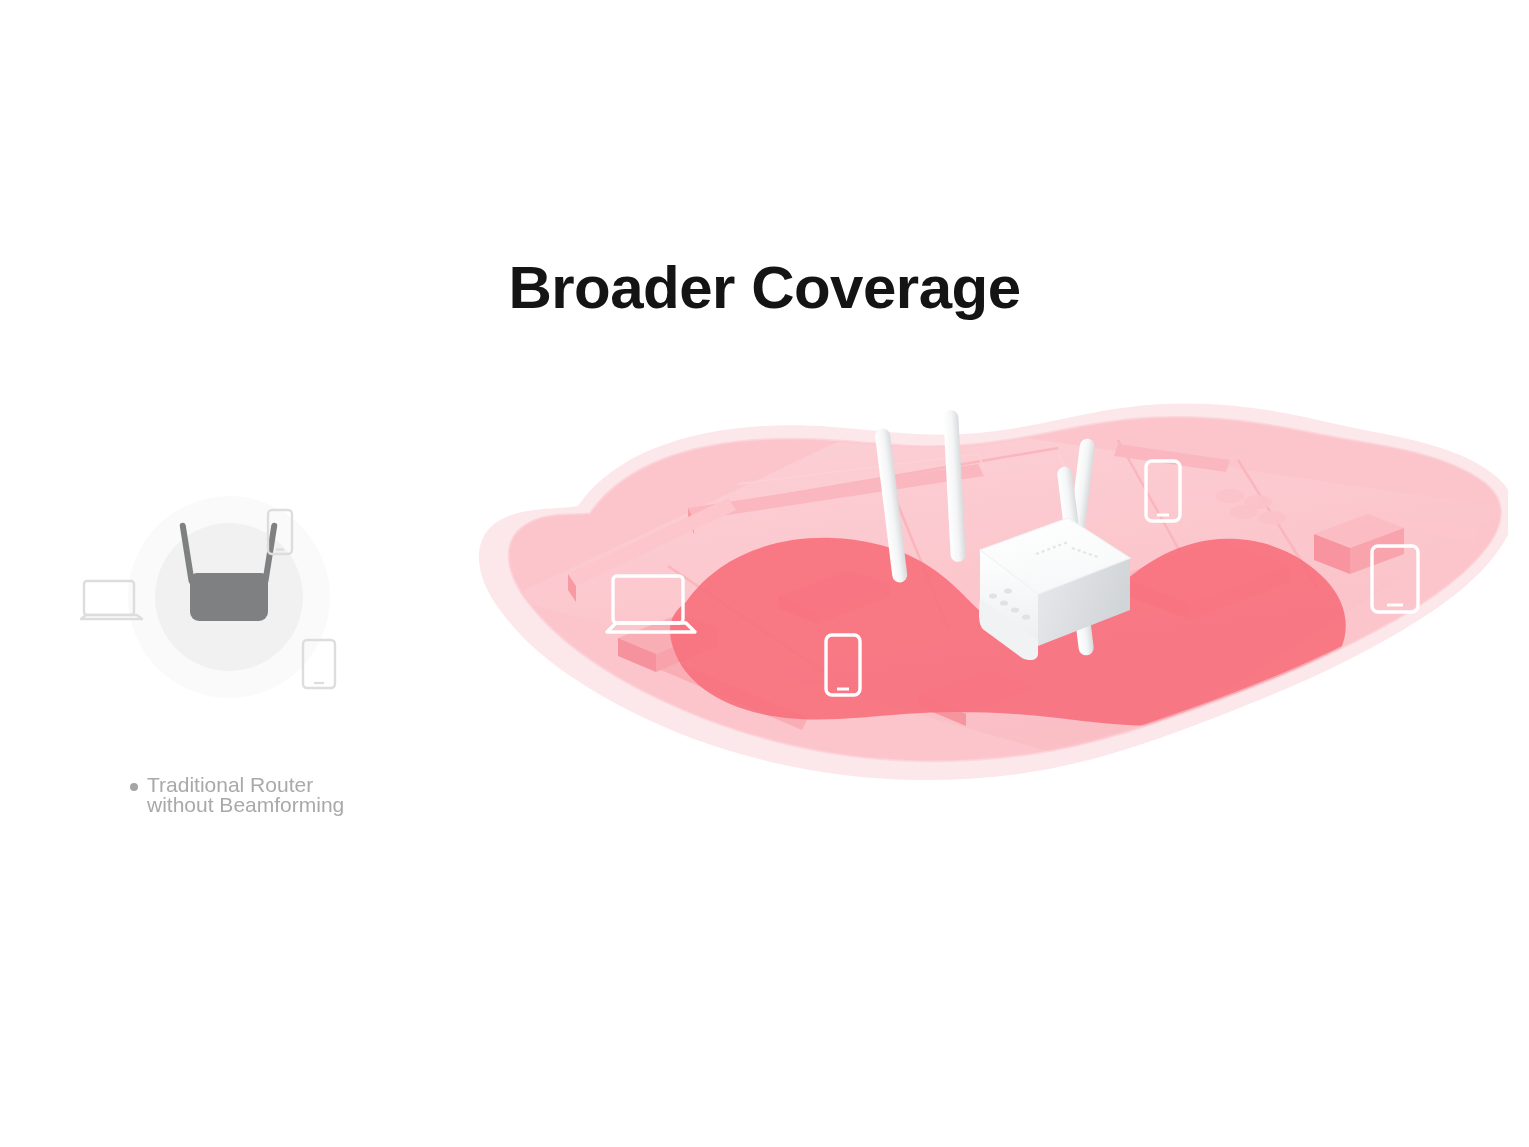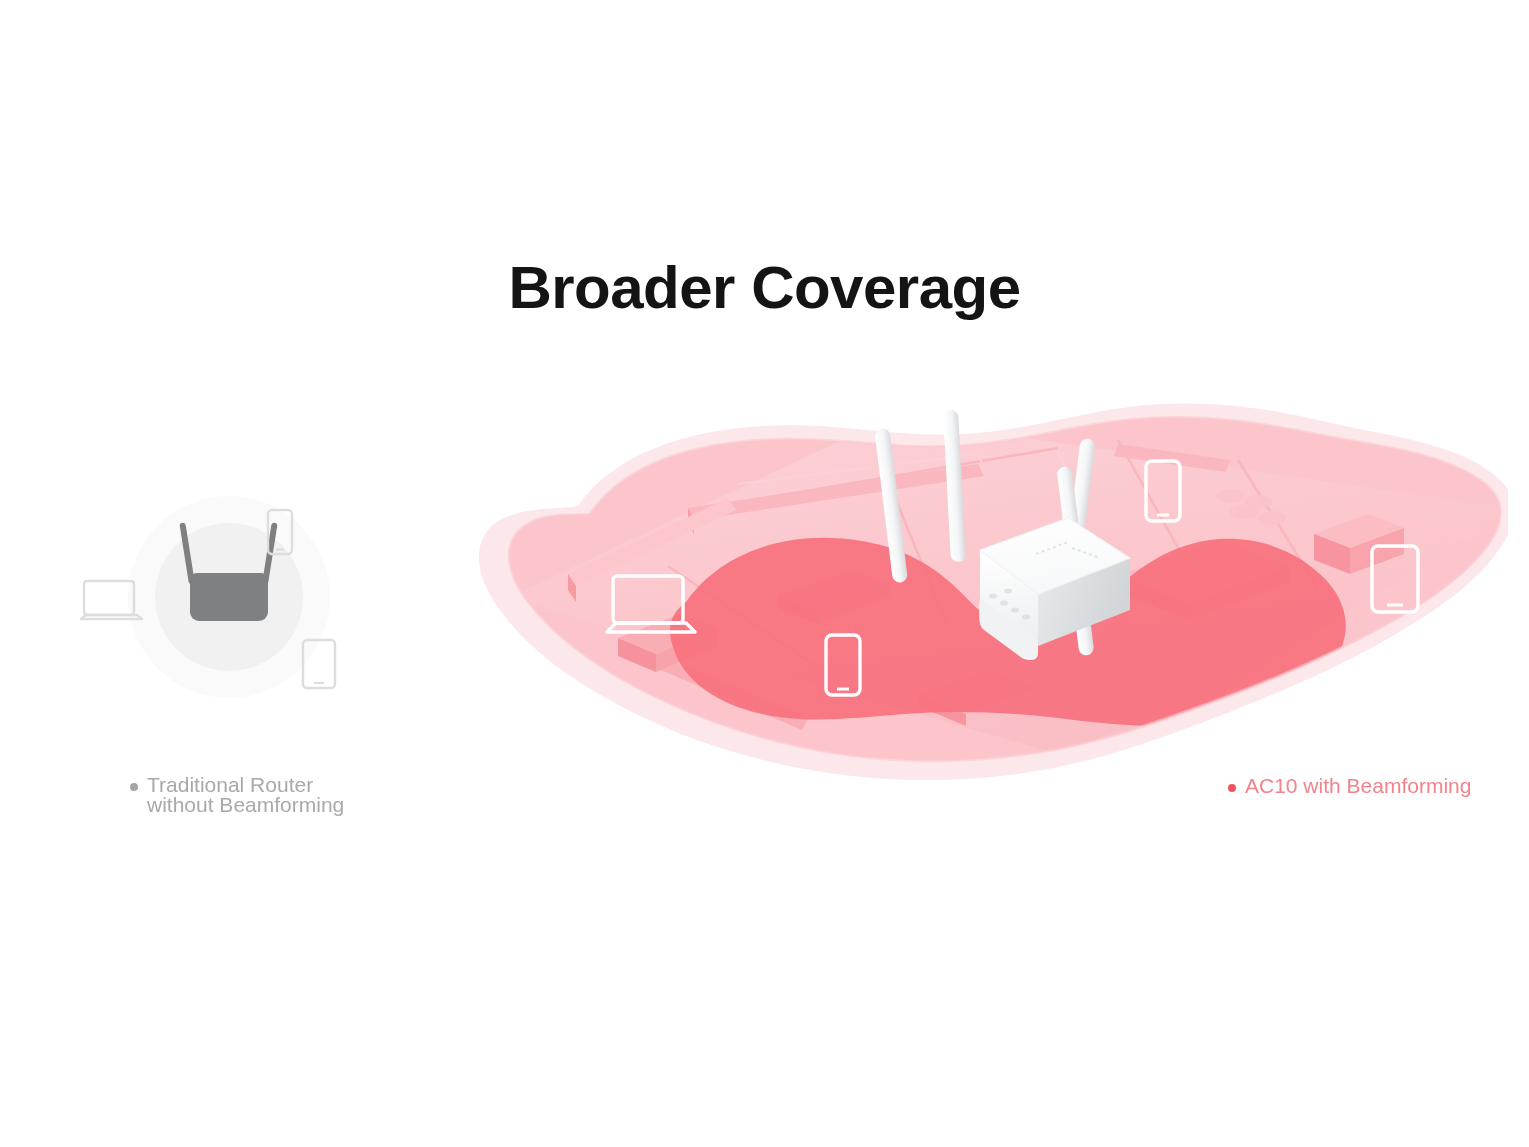--- a/index.html
+++ b/index.html
@@ -399,17 +399,14 @@
         <line x1="19" y1="62" x2="35" y2="62" stroke="#ffffff" stroke-width="3"></line>
       </svg>
     </div>
   </div>
 
   <div class="legend" id="legend-left">
     <span class="legend-dot"></span><span class="legend-text">Traditional Router
 without Beamforming</span>
   </div>
 
-  <div class="legend" id="legend-right">
-    <span class="legend-dot"></span><span class="legend-text">AC10 with Beamforming</span>
-  </div>
 
 </div>
 
 </body></html>

